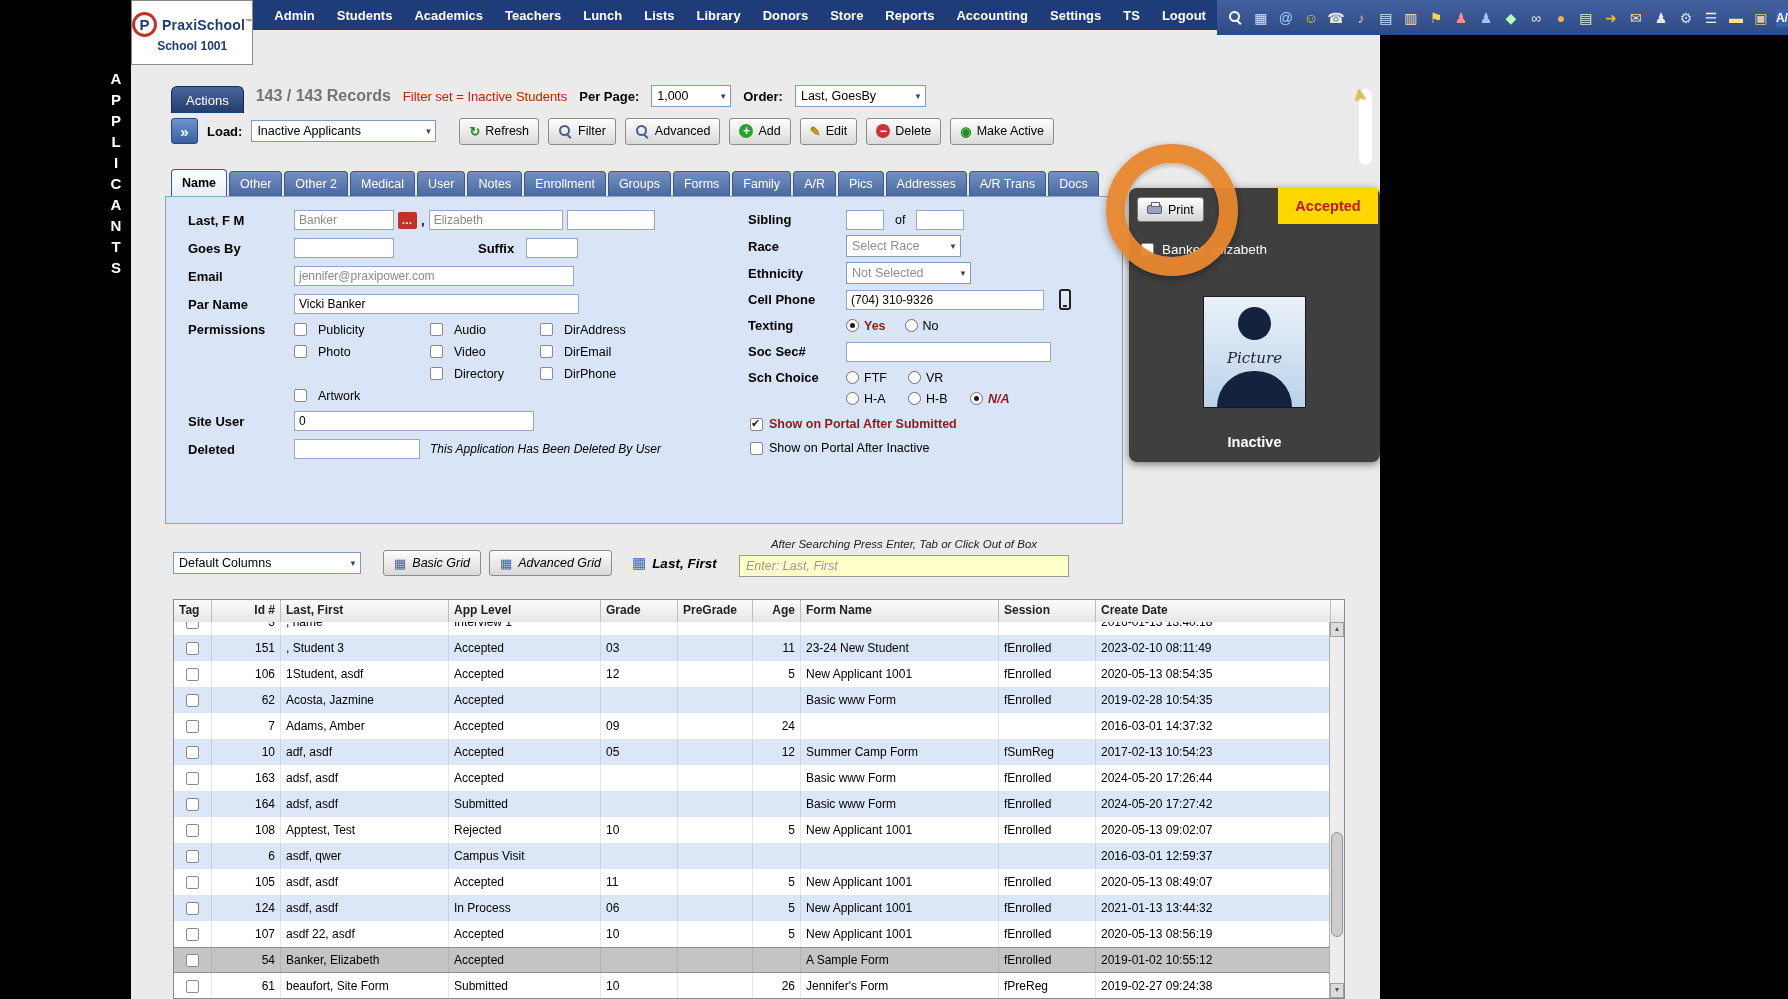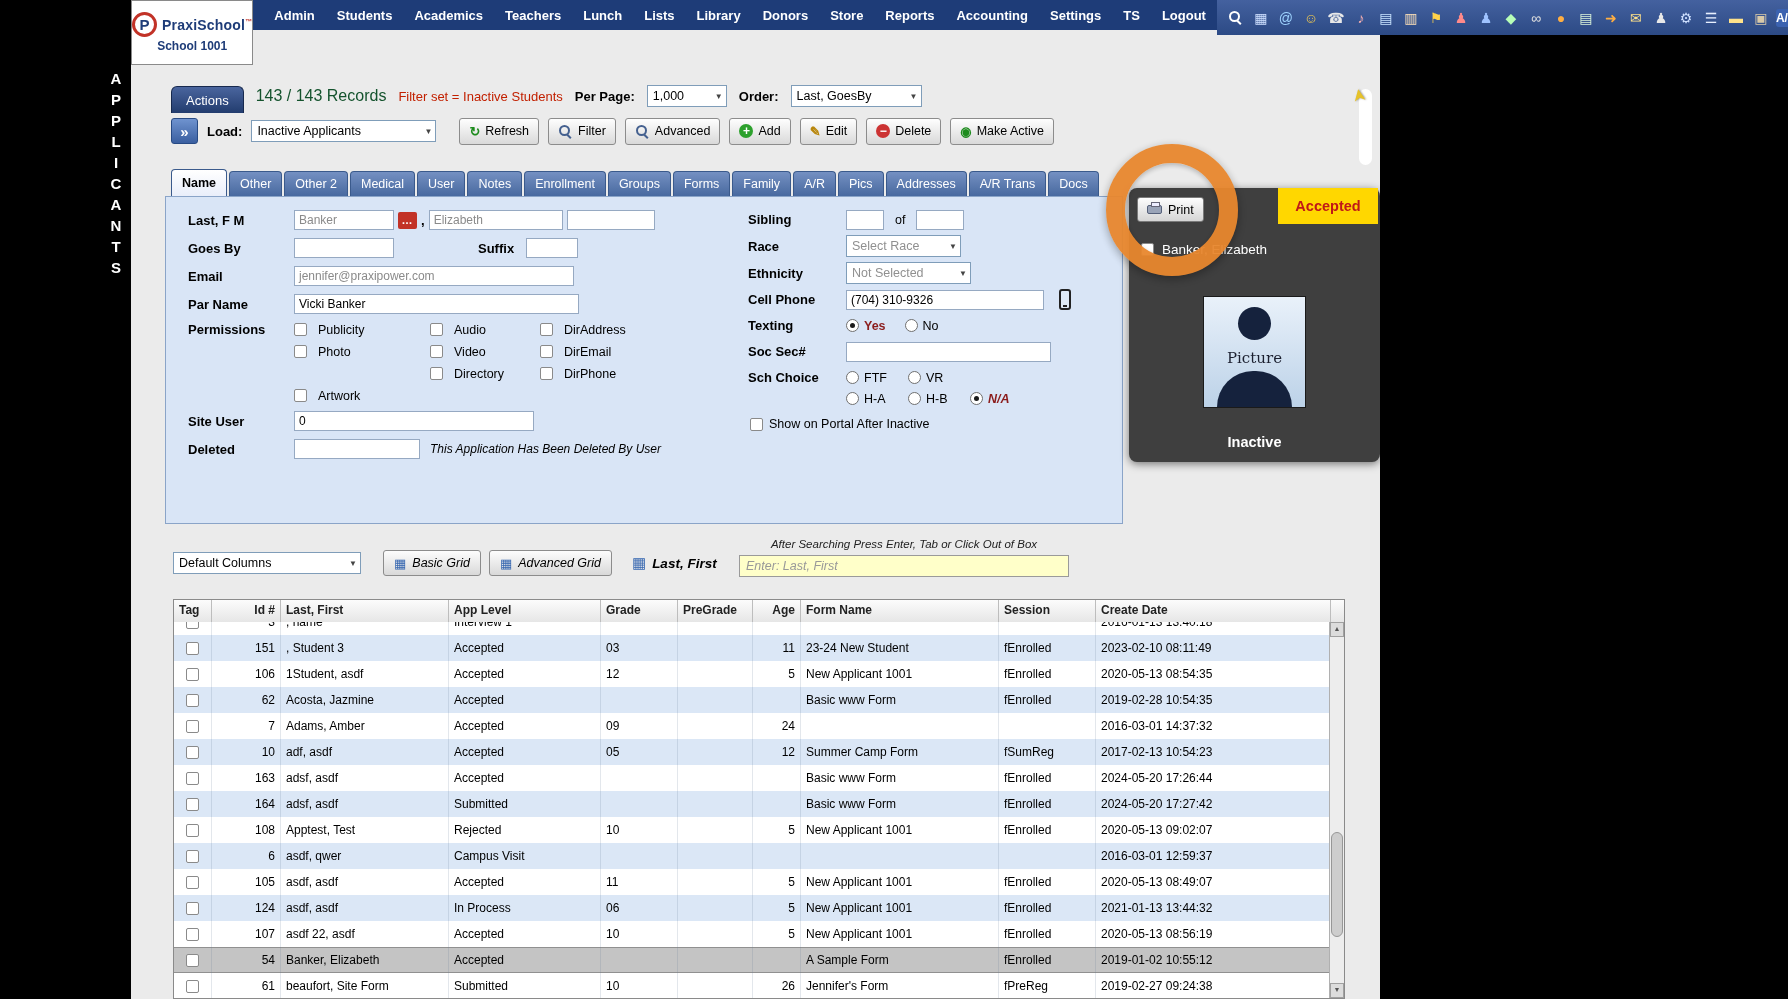--- a/index.html
+++ b/index.html
@@ -32,21 +32,21 @@
   
   .mag{position:relative;display:inline-block;width:15px;height:15px;flex:none}
   .mag::before{content:'';position:absolute;left:1px;top:1px;width:7px;height:7px;border:2px solid currentColor;border-radius:50%}
   .mag::after{content:'';position:absolute;left:10px;top:10px;width:5px;height:2px;background:currentColor;transform:rotate(45deg);transform-origin:0 0}
   .mag-light{color:#fff}
   .mag-dark{color:#44608f}
   
   .main{position:relative;height:934px}
   .records-bar{position:absolute;left:40px;top:15px;height:32px;display:flex;align-items:center;gap:12px}
   .actions-btn{background:linear-gradient(#4a659e,#223c6e);color:#fff;font-size:13px;padding:6px 14px 5px;border-radius:6px 6px 0 0;border:1px solid #17294e;border-bottom:none;cursor:pointer;margin-top:7px}
-  .records-count{font-size:16px;font-weight:normal;color:#14532d;white-space:nowrap}
+  .records-count{font-size:16px;font-weight:bold;color:#737373;white-space:nowrap}
   .filter-note{font-size:13px;color:#c22000;white-space:nowrap}
   .bold-label{font-size:13px;font-weight:bold;white-space:nowrap}
   .select{display:inline-flex;align-items:center;justify-content:space-between;height:22px;background:#fff;border:1px solid #7f9db9;font-size:12.5px;padding:0 3px 0 5px;cursor:pointer;white-space:nowrap}
   .select .arr{font-size:8px;color:#444;margin-left:5px}
   .select.disabled{color:#909090}
   .sw80{width:80px}.sw115{width:115px}.sw125{width:125px}.sw131{width:131px}.sw185{width:185px}.sw188{width:188px}
   .action-row{position:absolute;left:40px;top:51px;height:30px;display:flex;align-items:center;gap:9px}
   .jump-btn{width:27px;height:26px;background:linear-gradient(#6f93cf,#3a5fa0);border:1px solid #274a84;border-radius:3px;color:#fff;font-size:15px;font-weight:bold;display:flex;align-items:center;justify-content:center;cursor:pointer}
   .abtn-row{display:flex;gap:9px;margin-left:14px}
   .abtn{display:flex;align-items:center;gap:5px;height:27px;padding:0 9px;background:linear-gradient(#fefefe,#d9d9d9);border:1px solid #8c8c8c;border-radius:3px;font-size:12.5px;cursor:pointer;white-space:nowrap}
@@ -91,21 +91,21 @@
   .profile-panel{position:absolute;left:998px;top:123px;width:251px;height:274px;background:#3f3f3f;border-radius:8px;z-index:5;box-shadow:0 2px 8px rgba(0,0,0,.5)}
   .print-btn{position:absolute;left:8px;top:9px;height:25px;display:flex;align-items:center;gap:6px;padding:0 9px;background:linear-gradient(#fdfdfd,#d5d5d5);border:1px solid #7a7a7a;border-radius:3px;font-size:12.5px;cursor:pointer}
   .printer-icon{width:15px;height:9px;background:#9aa4b8;border:1px solid #55607a;border-radius:2px;position:relative;flex:none}
   .printer-icon::before{content:'';position:absolute;left:3px;top:-4px;width:7px;height:3px;background:#eef;border:1px solid #667}
   .status-badge{position:absolute;right:2px;top:0;width:100px;height:36px;background:#ffd700;color:#c01818;font-weight:bold;font-size:14.5px;display:flex;align-items:center;justify-content:center}
   .profile-name-row{position:absolute;left:12px;top:54px;display:flex;align-items:center;gap:8px}
   .profile-name{color:#fff;font-size:13.5px}
   .picture-frame{position:absolute;left:74px;top:108px;width:103px;height:112px;background:linear-gradient(#e9f1fa,#bcd2e8);border:1px solid #1a1a1a;overflow:hidden;cursor:pointer}
   .sil-head{position:absolute;left:34px;top:10px;width:33px;height:33px;border-radius:50%;background:#15223d}
   .sil-body{position:absolute;left:13px;bottom:0;width:75px;height:36px;border-radius:38px 38px 0 0;background:#15223d}
-  .picture-label{position:absolute;left:0;right:0;top:52px;text-align:center;font-family:"DejaVu Serif",serif;font-size:15px;color:#1c2030}
+  .picture-label{position:absolute;left:0;right:0;top:52px;text-align:center;font-family:"DejaVu Serif",serif;font-style:italic;font-size:15px;color:#1c2030}
   .profile-state{position:absolute;left:0;right:0;top:246px;text-align:center;color:#fff;font-weight:bold;font-size:14.5px}
   .highlight-ring{position:absolute;left:975px;top:79px;width:132px;height:132px;border:19px solid #e8872e;border-radius:50%;z-index:40;opacity:.95;box-shadow:0 3px 10px rgba(0,0,0,.35),inset 0 2px 5px rgba(0,0,0,.25)}
   .scroll-pill{position:absolute;left:1228px;top:24px;width:13px;height:76px;background:#fff;border-radius:7px;z-index:6;cursor:pointer}
   .gold-arrow{position:absolute;left:1221px;top:20px;color:#e6c229;font-size:17px;transform:rotate(-100deg);z-index:7;text-shadow:0 1px 2px rgba(0,0,0,.4);cursor:pointer}
   
   .grid-row{position:absolute;left:42px;top:485px;height:26px;display:flex;align-items:center}
   .grid-row .select{margin-right:22px}
   .gbtn{display:flex;align-items:center;gap:6px;height:26px;padding:0 10px;background:linear-gradient(#fdfdfd,#d9d9d9);border:1px solid #8c8c8c;border-radius:3px;font-size:12.5px;margin-right:8px;cursor:pointer;white-space:nowrap}
   .gbtn .italic-label{font-style:italic}
   .grid-glyph{color:#3566b0;font-size:13px;flex:none}
@@ -511,20 +511,24 @@
                     <span>H-B</span>
                   </span>
                   <span class="opt sch-opt">
                     <span class="radio checked"></span>
                     <span class="maroon italic">N/A</span>
                   </span>
                 </div>
               </div>
           </div>
           <div class="portal-row">
+            <span class="cb checked"></span>
+            <span class="maroon">Show on Portal After Submitted</span>
+          </div>
+          <div class="portal-row">
             <span class="cb"></span>
             <span>Show on Portal After Inactive</span>
           </div>
         </div>
       </div>
 
       <div class="profile-panel">
         <div class="print-btn">
           <span class="printer-icon"></span>
           <span>Print</span>

